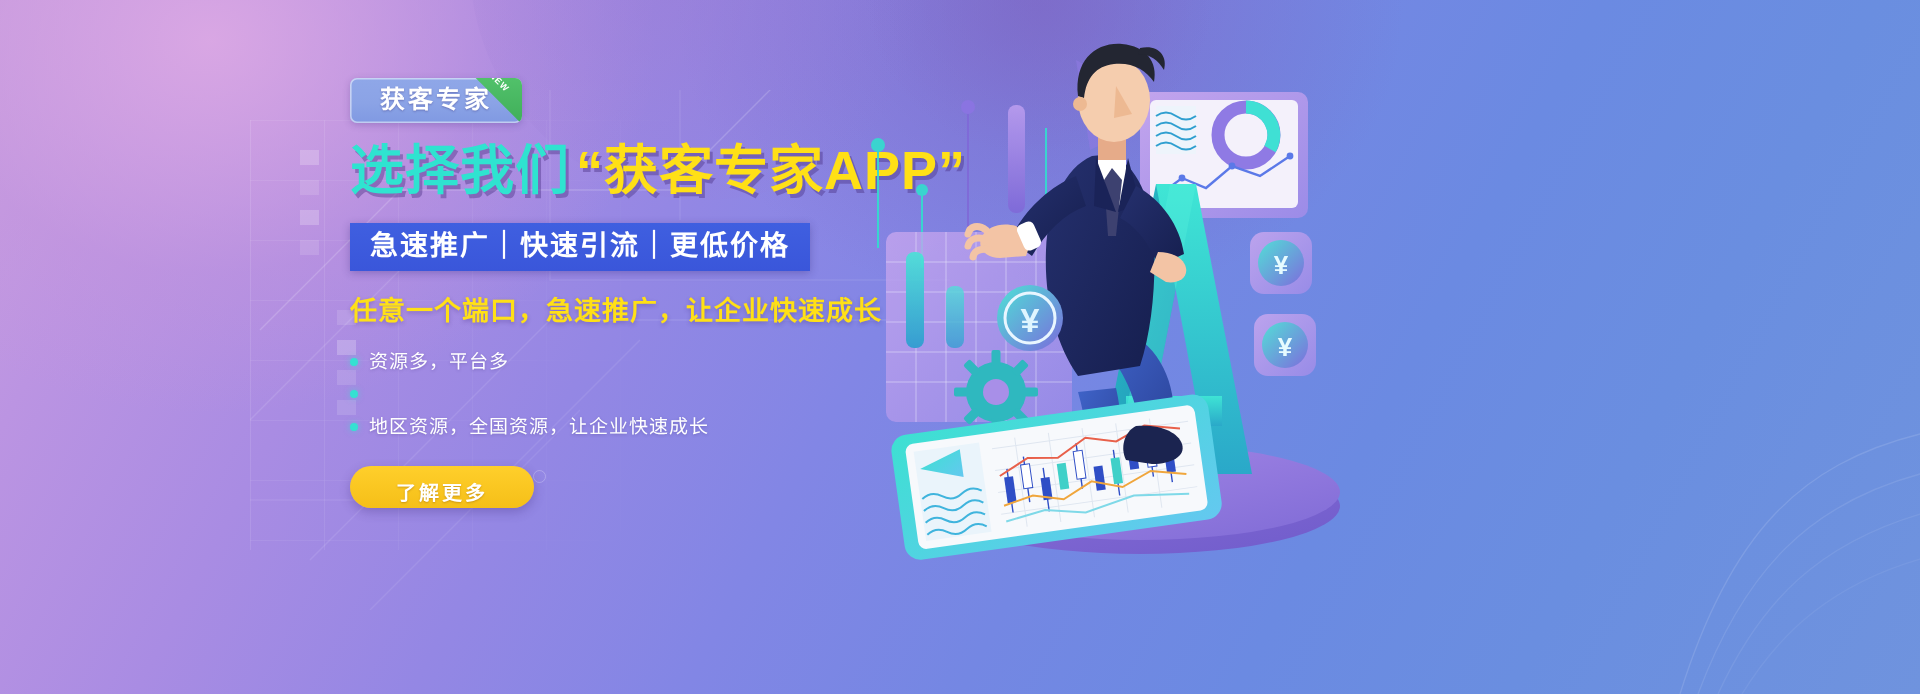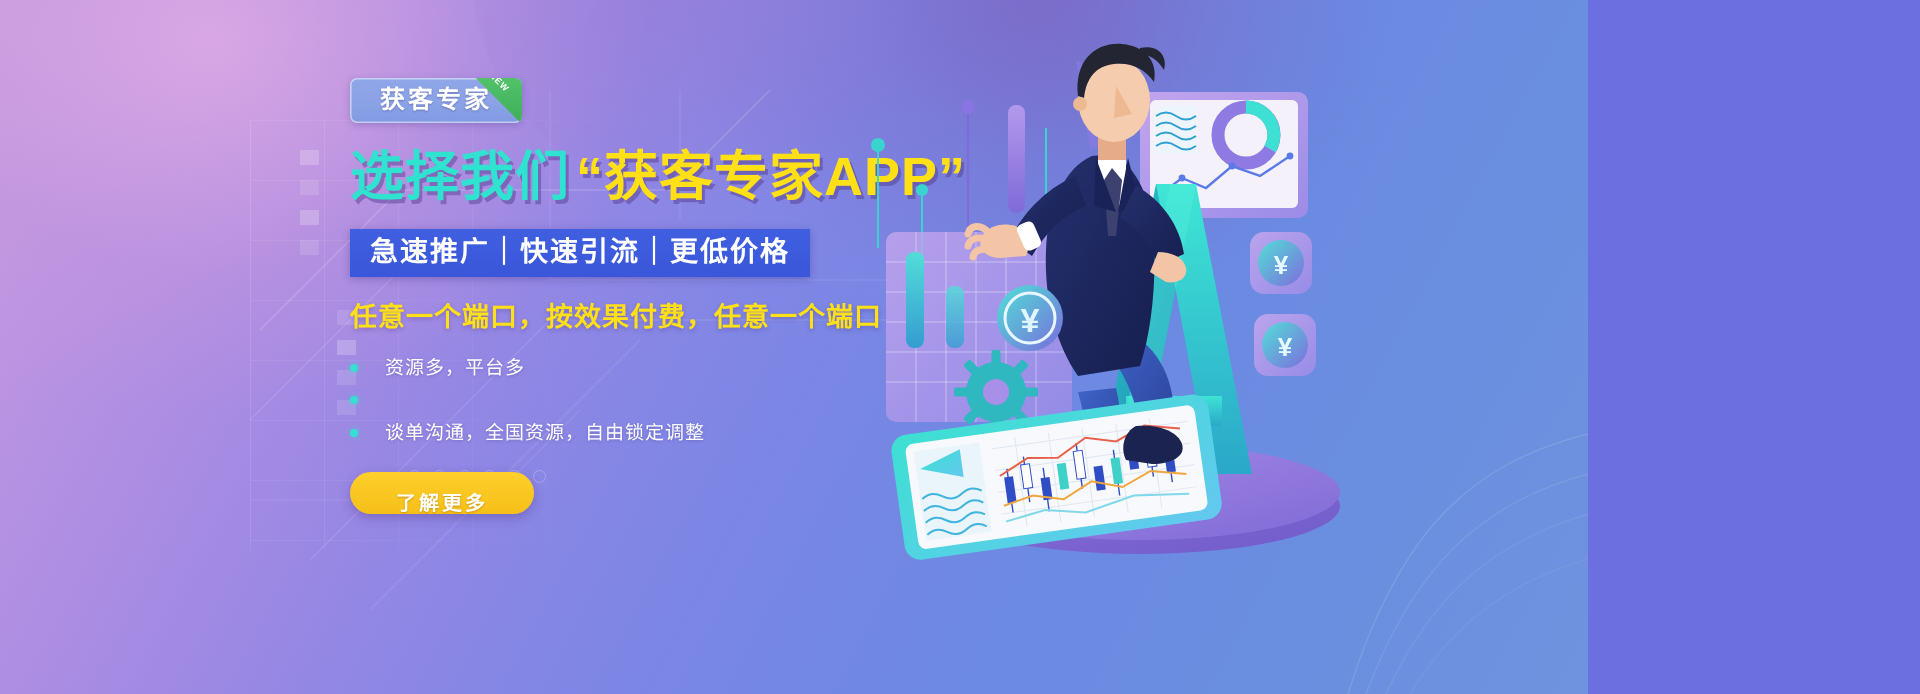--- a/index.html
+++ b/index.html
@@ -3,21 +3,21 @@
 <meta charset="utf-8">
 <title>获客专家 Banner</title>
 <style>
   html,body{margin:0;padding:0;}
   body{
     width:1920px;height:694px;overflow:hidden;
     font-family:"Liberation Sans","DejaVu Sans",sans-serif;
     background:#6b6fe0;
   }
   .banner{
-    position:relative;width:1588px;height:694px;overflow:hidden;
+    position:relative;width:1920px;height:694px;overflow:hidden;
     background:
       radial-gradient(ellipse 620px 520px at 210px 40px, rgba(222,170,228,.85) 0%, rgba(200,150,220,.35) 45%, rgba(150,130,215,0) 72%),
       radial-gradient(ellipse 520px 430px at 1040px 10px, rgba(120,96,190,.55) 0%, rgba(120,96,190,0) 70%),
       linear-gradient(118deg,
         #c99ee0 0%, #bb94e2 10%, #a98ce3 22%, #9487e4 34%,
         #8286e5 46%, #7487e3 58%, #6b8ae2 70%, #6a8ee0 82%, #6f93de 100%);
   }
   
   .bg-circle-soft{
     position:absolute;left:470px;top:-270px;width:470px;height:470px;border-radius:50%;
@@ -62,21 +62,21 @@
     position:absolute;right:-25px;top:-14px;width:74px;height:40px;
     background:linear-gradient(135deg,#5fcf77 0%,#3fae59 100%);
     transform:rotate(45deg);
   }
   .tag-ribbon span{
     position:absolute;left:16px;top:21px;font-size:9px;font-weight:bold;
     color:#ffffff;letter-spacing:1px;transform:rotate(0deg);
   }
 
   .headline{
-    margin-top:22px;white-space:nowrap;line-height:1;
+    margin-top:16px;white-space:nowrap;line-height:1;
     font-size:54px;font-weight:bold;letter-spacing:1px;text-align:right;
   }
   .headline .h-cyan{
     color:#2fe3d0;
     text-shadow:3px 4px 0 rgba(74,48,130,.42);
   }
   .headline .h-yellow{
     color:#ffe016;
     text-shadow:3px 4px 0 rgba(74,48,130,.42);
     margin-left:6px;
@@ -94,36 +94,36 @@
   }
 
   .tagline{
     margin-top:27px;font-size:27px;font-weight:bold;color:#ffe016;
     letter-spacing:1px;white-space:nowrap;line-height:1;
     text-shadow:0 2px 4px rgba(58,38,115,.30);
   }
 
   .bullets{margin-top:27px;list-style:none;padding:0;}
   .bullets li{
-    display:flex;align-items:center;gap:27px;
+    display:flex;align-items:center;gap:11px;
     font-size:19px;color:#ffffff;letter-spacing:1px;
     margin-bottom:19px;line-height:1;white-space:nowrap;
     text-shadow:0 1px 3px rgba(55,38,110,.28);
   }
   .bullets li .dot{
     width:8px;height:8px;border-radius:50%;background:#35e0d2;flex:none;
     box-shadow:0 0 6px rgba(53,224,210,.55);
   }
 
   .cta{
     margin-top:11px;display:inline-block;border:0;cursor:pointer;
-    padding:12px 46px;height:42px;line-height:42px;border-radius:21px;
+    padding:6px 46px;height:42px;line-height:42px;border-radius:21px;
     background:linear-gradient(180deg,#ffcf2b 0%,#f5bf18 100%);
     box-shadow:0 4px 11px rgba(60,40,120,.30);
-    font-family:Liberation Mono, monospace;
+    font-family:Liberation Sans, sans-serif;
   }
   .cta .cta-text{
     font-size:20px;font-weight:bold;color:#ffffff;letter-spacing:3px;
     text-shadow:0 1px 2px rgba(150,95,10,.45);
   }
 
   
   .art{position:absolute;left:840px;top:0;width:620px;height:694px;}
   .art svg{display:block;}
 </style>
@@ -184,33 +184,33 @@
     </div>
 
     <div class="headline">
       <span class="h-cyan">选择我们</span><span class="h-yellow">“获客专家APP”</span>
     </div>
 
     <div class="sub-bar">
       <span class="sub-text">急速推广｜快速引流｜更低价格</span>
     </div>
 
-    <div class="tagline">任意一个端口，按效果付费，任意一个端口</div>
+    <div class="tagline">任意一个端口，急速推广，让企业快速成长</div>
 
     <ul class="bullets">
       <li>
         <span class="dot"></span>
         <span>资源多，平台多</span>
       </li>
       <li>
         <span class="dot"></span>
       </li>
       <li>
         <span class="dot"></span>
-        <span>谈单沟通，全国资源，自由锁定调整</span>
+        <span>地区资源，全国资源，让企业快速成长</span>
       </li>
     </ul>
 
     <button class="cta">
       <span class="cta-text">了解更多</span>
     </button>
   </div>
 
   <div class="art">
     <svg width="620" height="694" viewBox="0 0 620 694" fill="none">

